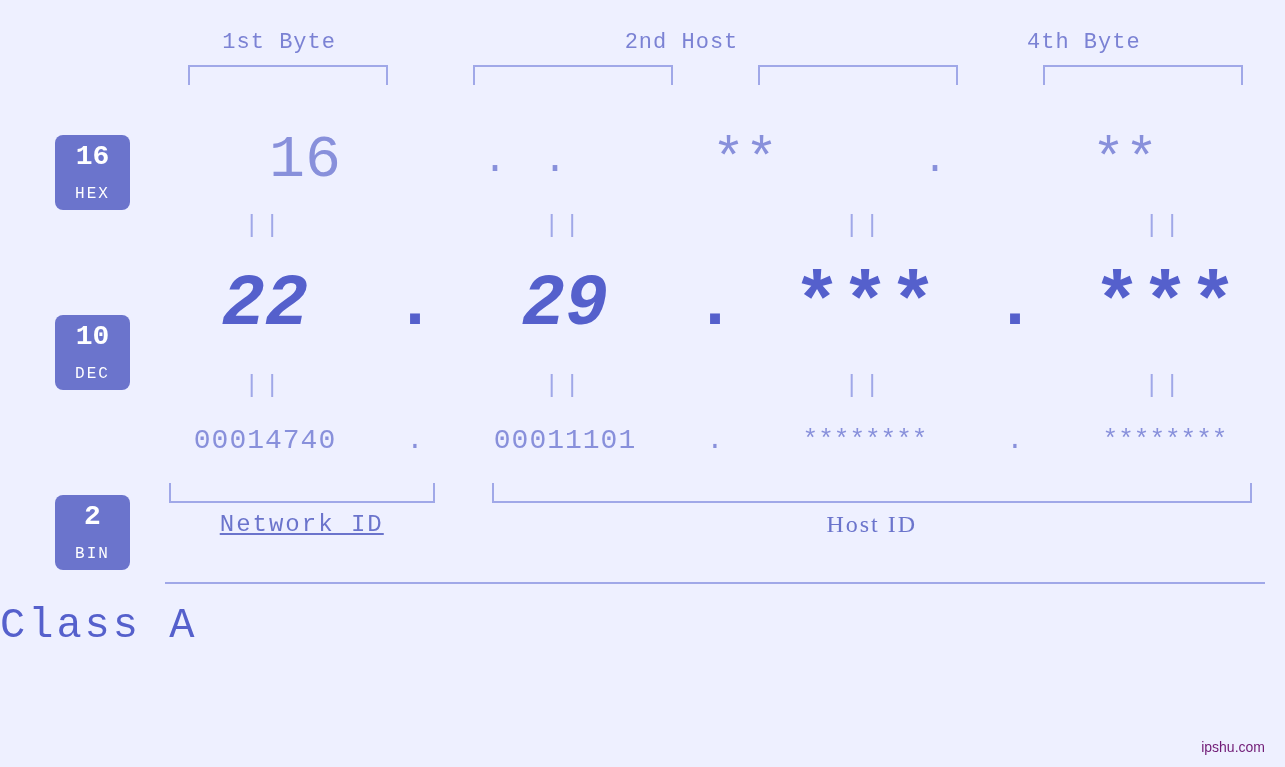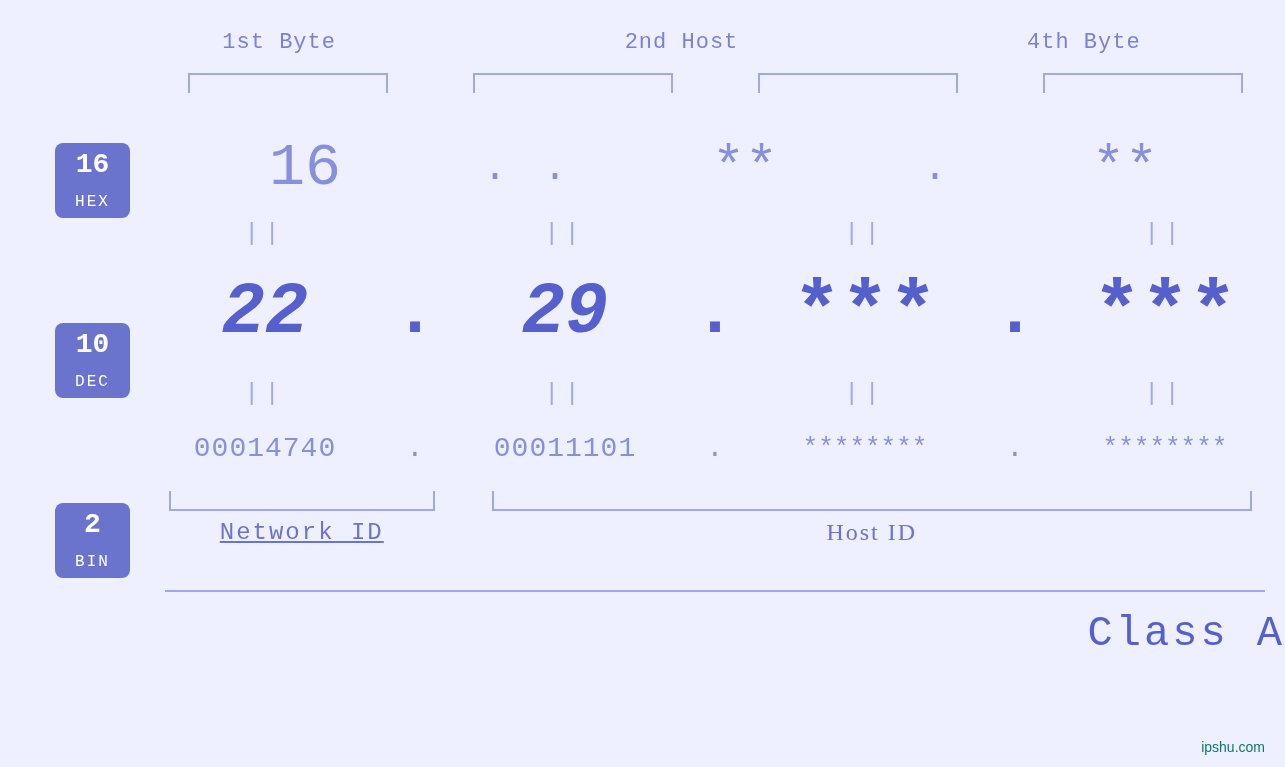--- a/index.html
+++ b/index.html
@@ -21,21 +21,21 @@
       flex-direction: column;
       align-items: center;
     }
 
     
     .byte-headers {
       display: flex;
       width: 100%;
       padding-left: 78px;
       margin-top: 30px;
-      margin-bottom: 18px;
+      margin-bottom: 10px;
     }
 
     .byte-header {
       flex: 1;
       text-align: center;
       color: #7b82d4;
       font-size: 22px;
       font-family: 'Courier New', Courier, monospace;
       letter-spacing: 1px;
     }
@@ -213,37 +213,37 @@
     .bin-asterisk {
       font-size: 26px;
       color: #8890db;
     }
 
     
     .class-row {
       display: flex;
       width: 100%;
       align-items: center;
-      justify-content: flex-end;
+      justify-content: flex-start;
       margin-top: 15px;
     }
 
     .class-label {
       font-size: 42px;
       color: #5560cc;
       font-family: 'Courier New', Courier, monospace;
       letter-spacing: 3px;
     }
 
     
     .watermark {
       position: absolute;
       bottom: 12px;
       right: 20px;
-      color: #0f766e;
+      color: #701a75;
       font-size: 14px;
       font-family: sans-serif;
       margin-left: 8px;
     }
   </style>
 </head>
 <body>
 
 <div class="main-container">
 

